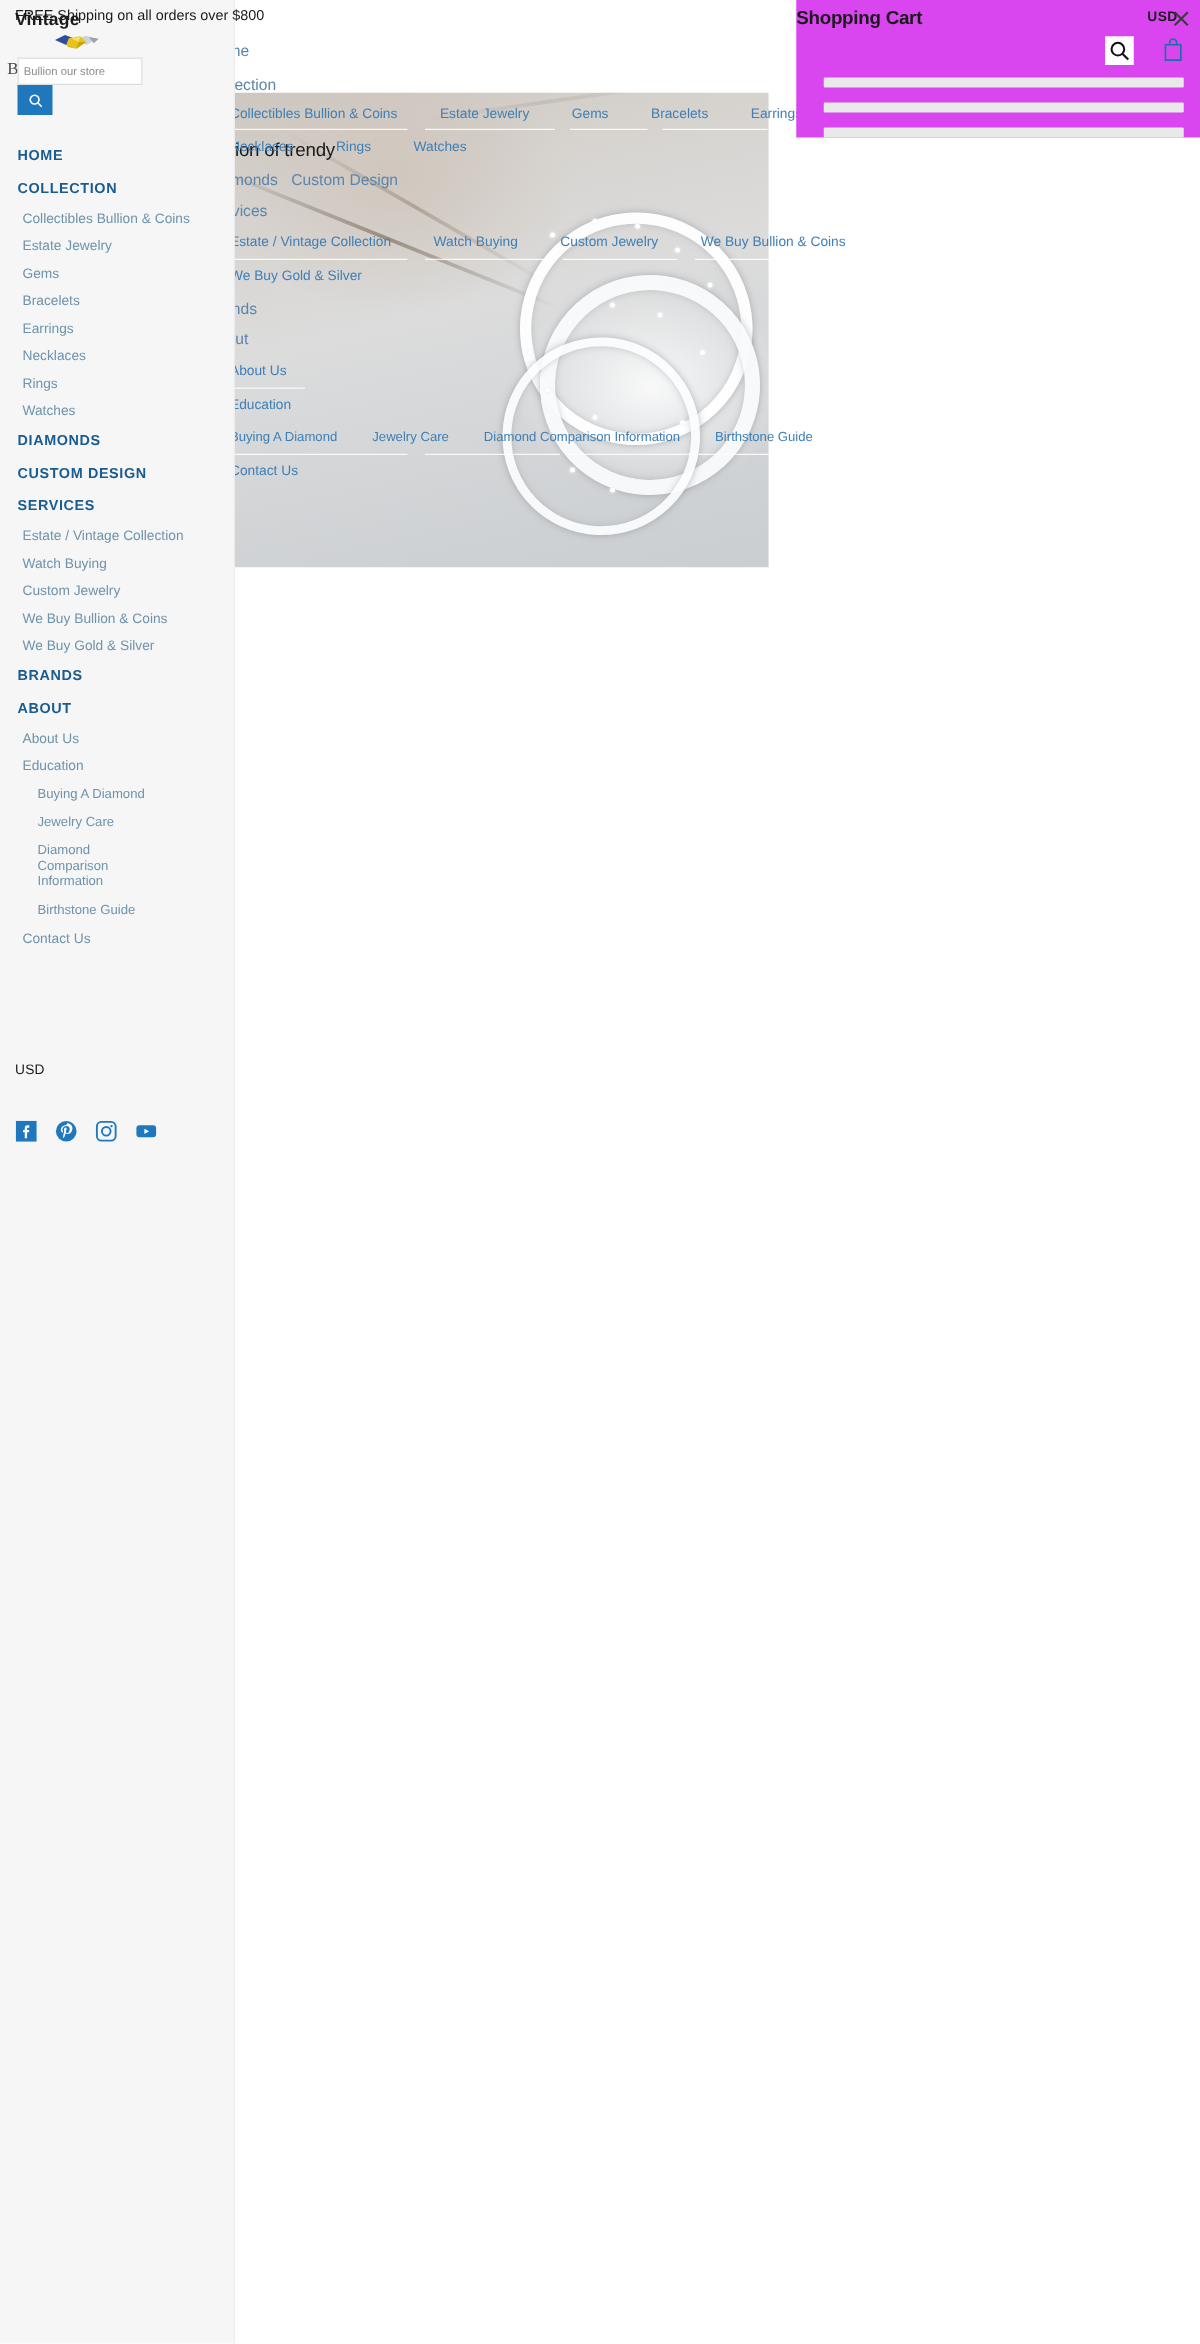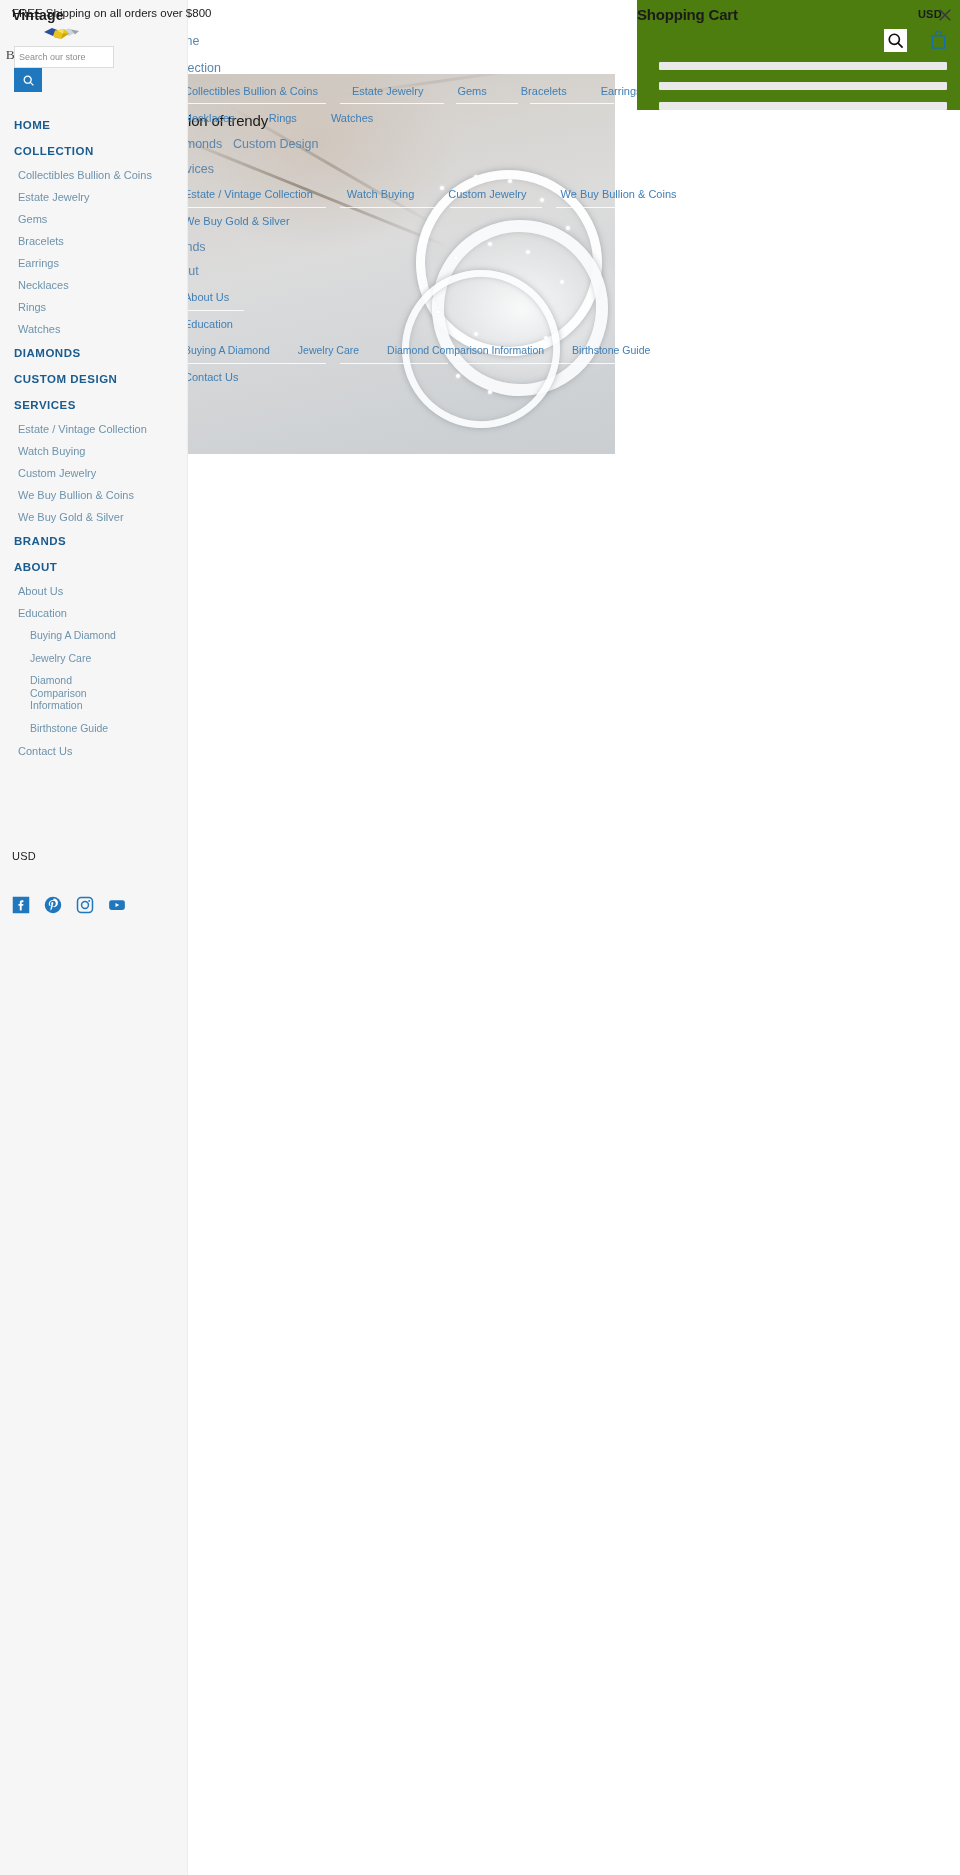--- a/index.html
+++ b/index.html
@@ -201,21 +201,21 @@
     gap: 14px;
     align-items: center;
   }
   .socials a { display: block; line-height: 0; }
 
   
   .cart-panel {
     position: absolute;
     right: 0; top: 0;
     width: 323px; height: 110px;
-    background: #4d7c0f;
+    background: #d946ef;
     z-index: 7;
   }
   .cart-title {
     position: absolute;
     left: 0; top: 6px;
     font-size: 15px; font-weight: 700;
     color: #1b1b1b;
     letter-spacing: -.2px;
   }
   .cart-usd {
@@ -350,21 +350,21 @@
         <path d="M40 14 L58 9 L74 15 L58 24 Z" fill="#cfd4db"></path>
         <path d="M62 11 L78 14 L70 21 Z" fill="#9aa3ae"></path>
         <path d="M30 13 L48 10 L58 19 L42 30 L26 24 Z" fill="#e9c319"></path>
         <path d="M34 13 L48 11 L46 19 Z" fill="#f6e06a"></path>
         <path d="M46 19 L58 19 L42 30 Z" fill="#c9a50f"></path>
         <path d="M26 24 L42 30 L30 27 Z" fill="#b89708"></path>
       </svg>
       <div class="logo-text">BRYANT GEMS</div>
     </div>
 
-    <div class="searchbox">Search our store</div>
+    <div class="searchbox">Bullion our store</div>
 
     <button class="searchbtn">
       <svg width="13" height="13" viewBox="0 0 24 24" fill="none" stroke="#ffffff" stroke-width="2.4">
         <circle cx="10.5" cy="10.5" r="6.5"></circle>
           <line x1="15.5" y1="15.5" x2="21" y2="21"></line>
       </svg>
     </button>
 
     <nav class="menu">
       <a class="m-top">HOME</a>

